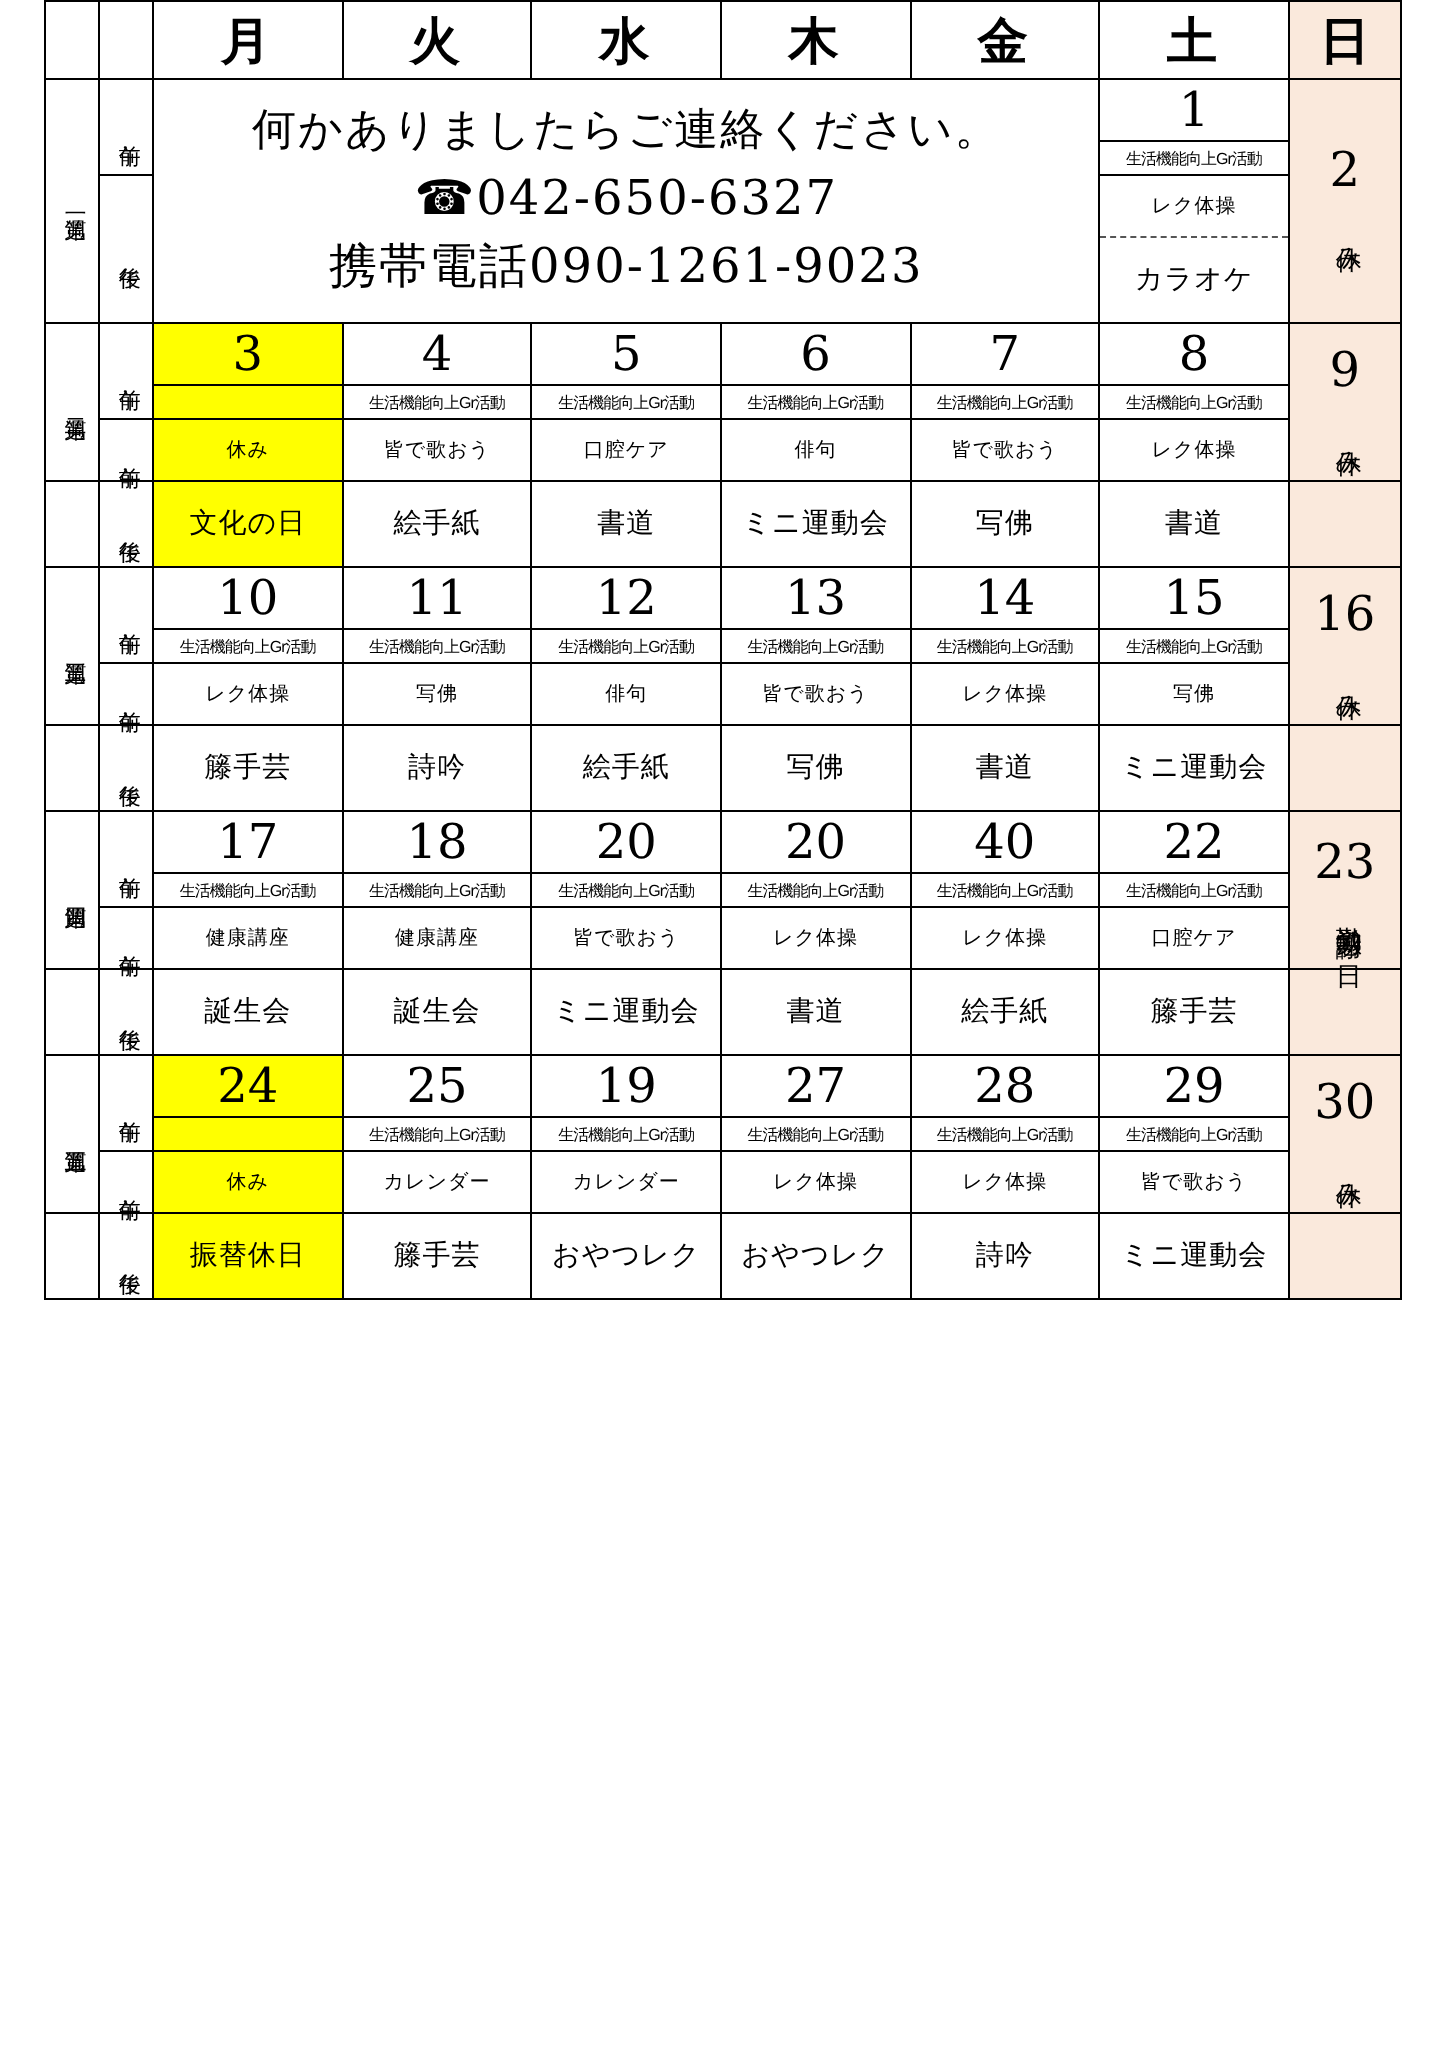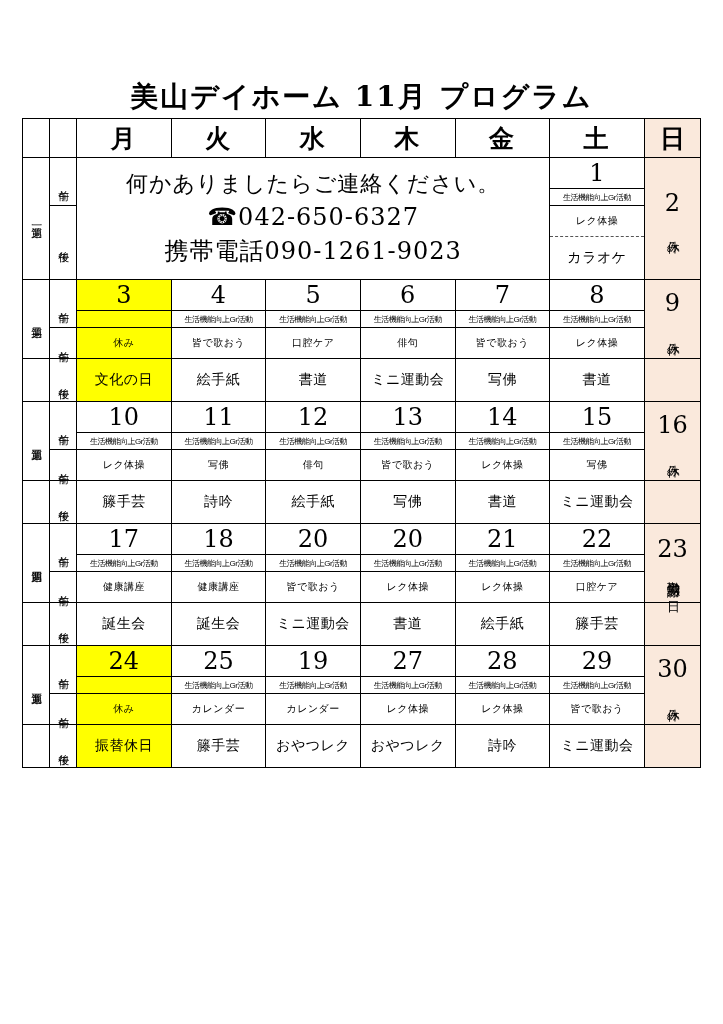--- a/index.html
+++ b/index.html
@@ -159,21 +159,20 @@
     padding: 4px 0 8px 0;
   }
   .dashed-bottom { border-bottom: 1px dashed #555 !important; }
   .dashed-top { border-top: 1px dashed #555 !important; }
 </style>
 </head>
 <body>
 
 <div class="page">
 
-  <div class="title">美山デイホーム 11月 プログラム</div>
 
   <table class="cal">
     <colgroup>
       <col class="weeklbl">
       <col class="ampm">
       <col class="day">
         <col class="day">
         <col class="day">
         <col class="day">
         <col class="day">
@@ -334,21 +333,21 @@
         <td class="weekcell" rowspan="3">
           <div class="weeklbl">第四週</div>
         </td>
         <td class="ampmcell" rowspan="2">
           <div class="ampmlbl">午前</div>
         </td>
         <td class="daynum">17</td>
         <td class="daynum">18</td>
         <td class="daynum">20</td>
         <td class="daynum">20</td>
-        <td class="daynum">21</td>
+        <td class="daynum">40</td>
         <td class="daynum">22</td>
         <td class="sunnum" rowspan="3">
           <div>23</div>
           <div class="vtext" style="margin-top:8px;font-size:13px;">勤労感謝の日</div>
         </td>
       </tr>
       <tr>
         <td class="subact">生活機能向上Gr活動</td>
         <td class="subact">生活機能向上Gr活動</td>
         <td class="subact">生活機能向上Gr活動</td>

